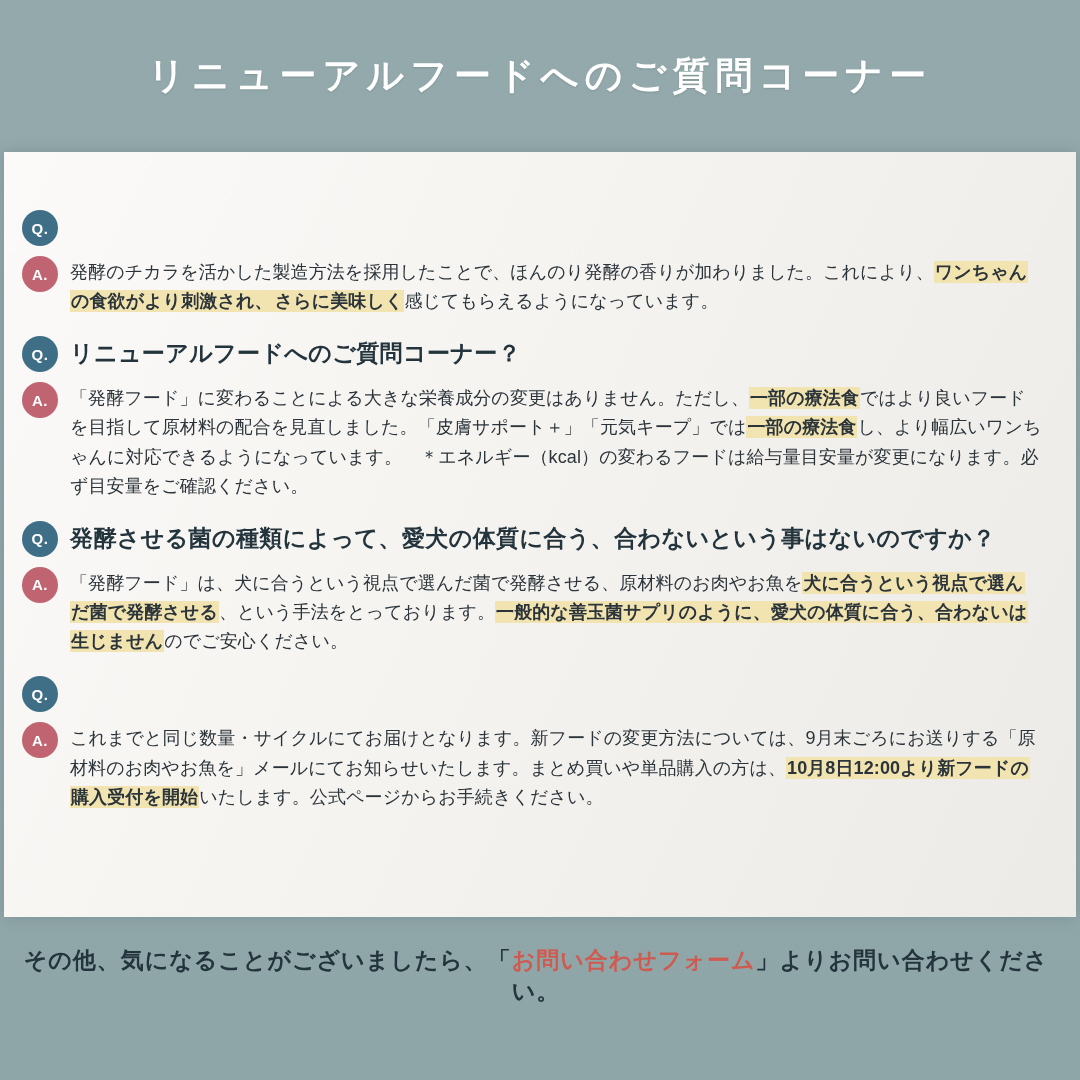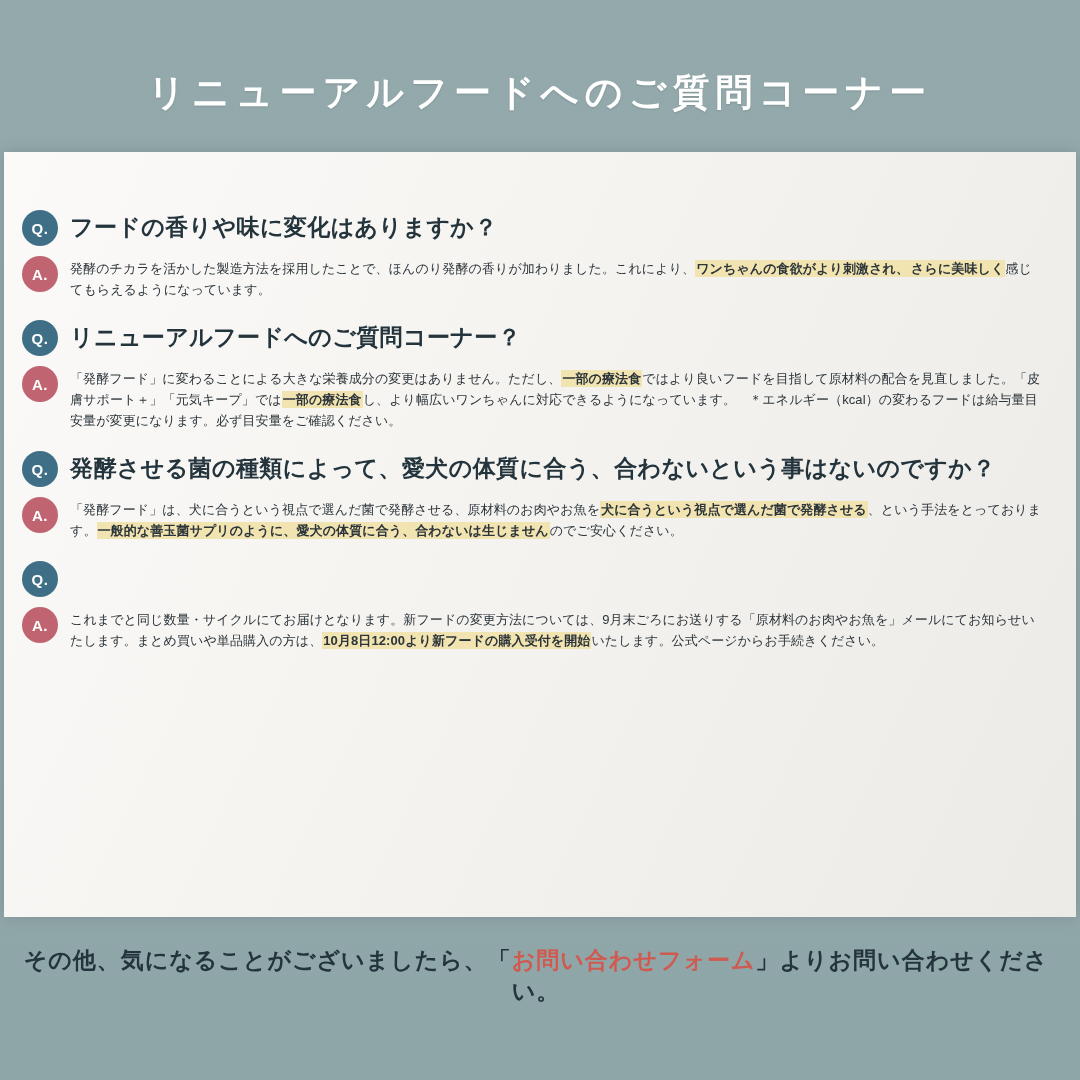--- a/index.html
+++ b/index.html
@@ -21,21 +21,20 @@
   }
   
   .header-band {
     position: absolute;
     left: 0; top: 0;
     width: 1080px;
     height: 152px;
     display: flex;
     align-items: center;
     justify-content: center;
-    margin-top: 17px;
   }
   .header-title {
     color: #ffffff;
     font-size: 37px;
     font-weight: bold;
     letter-spacing: 6px;
     text-shadow: 0 1px 2px rgba(0,0,0,0.12);
     white-space: nowrap;
   }
   
@@ -87,21 +86,21 @@
   .badge-a { background: #bf6470; }
   .q-text {
     font-size: 23px;
     font-weight: bold;
     color: #23343d;
     line-height: 1.45;
     padding-top: 3px;
     letter-spacing: 0.4px;
   }
   .a-text {
-    font-size: 13px;
+    font-size: 18px;
     color: #2b343a;
     line-height: 1.62;
     letter-spacing: 0.1px;
     padding-top: 4px;
     max-width: 975px;
   }
   .a-row { margin-top: 8px; }
   .hl {
     background: #f2e4b0;
     font-weight: bold;
@@ -132,21 +131,20 @@
   <div class="header-band">
     <div class="header-title">リニューアルフードへのご質問コーナー</div>
   </div>
 
   <div class="sheet">
     <div class="content">
 
       <div class="qa-block">
         <div class="row">
           <div class="badge badge-q">Q.</div>
-          <div class="q-text">フードの香りや味に変化はありますか？</div>
         </div>
         <div class="row a-row">
           <div class="badge badge-a">A.</div>
           <div class="a-text"><span>発酵のチカラを活かした製造方法を採用したことで、ほんのり発酵の香りが加わりました。これにより、</span><span class="hl">ワンちゃんの食欲がより刺激され、</span><span class="hl">さらに美味しく</span><span>感じてもらえるようになっています。</span></div>
         </div>
       </div>
 
       <div class="qa-block">
         <div class="row">
           <div class="badge badge-q">Q.</div>

